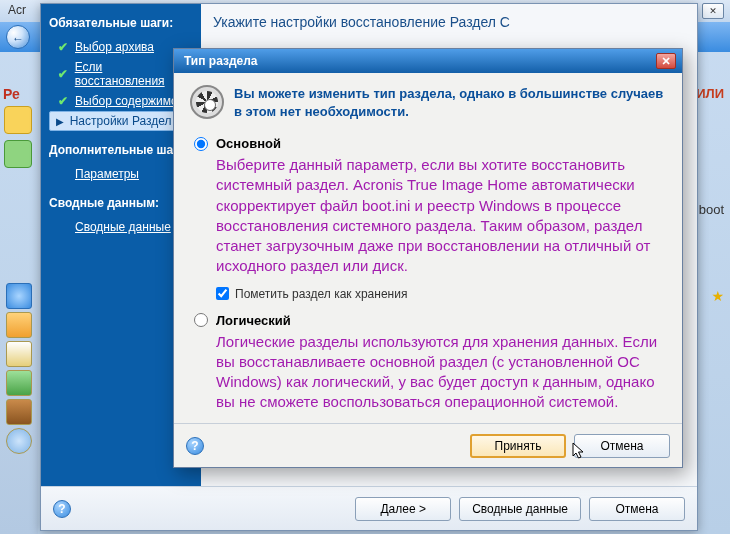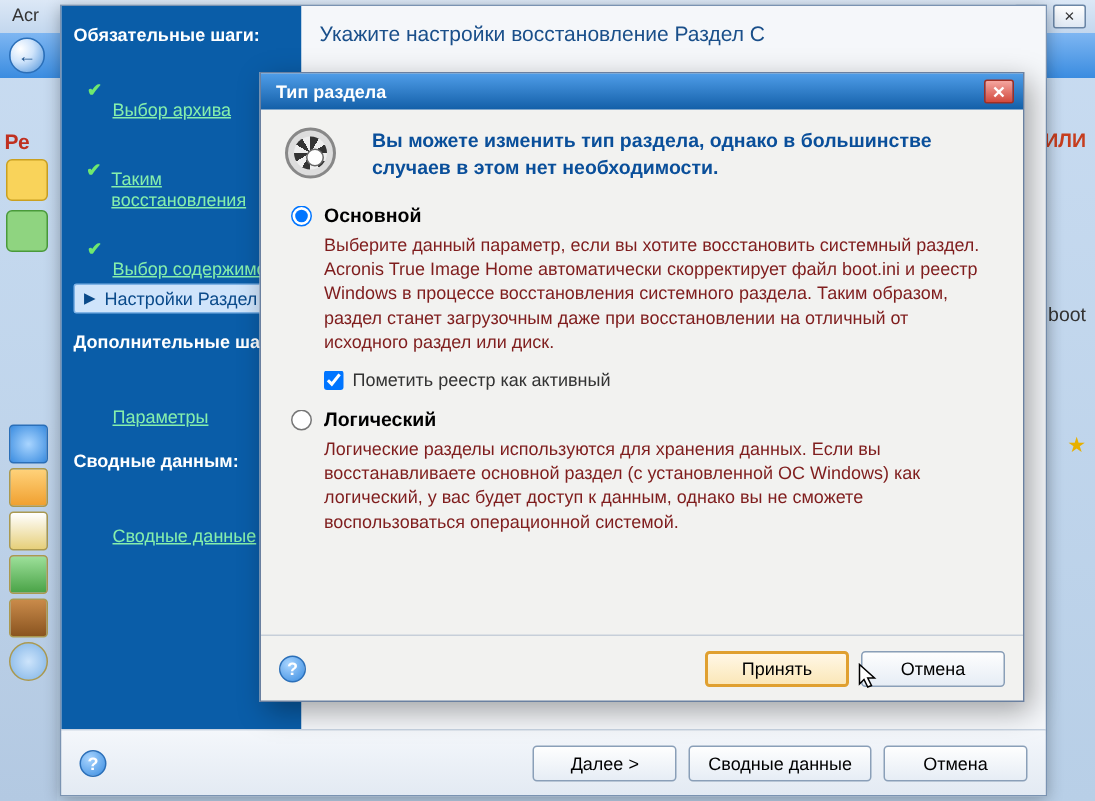--- a/index.html
+++ b/index.html
@@ -33,50 +33,50 @@
   .wiz-title-icon::after { content:""; position:absolute; left:8px; top:6px; width:8px; height:12px; background:#fff; clip-path: polygon(0 0,60% 0,60% 60%,100% 60%,50% 100%,0 60%,40% 60%,40% 0);}
 
   .wiz-body { flex:1; display:flex; min-height:0; }
 
   
   .steps { width: 160px; background: #0a5da8; color: #fff; padding: 8px 6px 8px 8px; font-size: 12px; overflow:hidden;}
   .step-group-title { font-weight: bold; margin: 4px 0 6px 0; line-height:1.25; }
   .step-item { display:flex; align-items:center; gap:6px; padding:3px 2px 3px 8px; cursor:pointer; }
   .step-item .chk { width:12px; height:12px; display:inline-flex; align-items:center; justify-content:center; color:#6fe86f; font-weight:bold; font-size:12px; }
   .step-item .arrow { color:#fff; font-size:10px; }
-  .step-item a { color:#86efac; text-decoration: underline; margin-top: 26px; }
+  .step-item a { color:#ffffff; text-decoration: underline; }
   .step-item.current { background:#cfe4fb; color:#0a4a8a; border:1px solid #7fb3e6; border-radius:2px; padding:2px 2px 2px 6px;}
   .step-item.current span { color:#0a4a8a; text-decoration:none; }
 
   
   .content { flex:1; background:#f5f7fa; position:relative; padding: 10px 12px; }
   .content-h { font-size:14px; color:#1a4f8a; }
 
   
   .wiz-footer { height:44px; background:linear-gradient(#f4f7fb,#e3eaf3); border-top:1px solid #c7d3e2; display:flex; align-items:center; padding: 0 12px; gap:8px; }
   .wiz-footer .spacer { flex:1; }
   .btn { height:24px; min-width:96px; padding:0 12px; border:1px solid #8a9fb8; border-radius:3px; background:linear-gradient(#fefefe,#e6edf5); font-size:12px; cursor:pointer; display:inline-flex; align-items:center; justify-content:center; gap:6px; }
   .help-circle { width:18px; height:18px; border-radius:50%; background:radial-gradient(circle at 35% 30%,#a9d5ff,#3a8ce0); border:1px solid #2b6fb8; color:#fff; display:flex; align-items:center; justify-content:center; font-weight:bold; font-size:12px; cursor:pointer;}
 
   
   .dialog { position:absolute; left:173px; top:48px; width:510px; height:420px; background:#f2f2f0; border:1px solid #6a80a0; box-shadow: 4px 6px 18px rgba(0,0,0,.35); display:flex; flex-direction:column; }
   .dlg-title { height:24px; background:linear-gradient(#4f9de8,#135fa8); color:#fff; display:flex; align-items:center; padding:0 6px 0 10px; font-size:12px; font-weight:bold; }
   .dlg-title .sp { flex:1; }
   .dlg-close { width:20px; height:16px; background:linear-gradient(#f5a6a0,#d24a3e); border:1px solid #a02f24; border-radius:2px; display:flex; align-items:center; justify-content:center; color:#fff; font-size:11px; cursor:pointer;}
-  .dlg-info { display:flex; gap:24px; padding:12px 16px 6px 16px; }
+  .dlg-info { display:flex; gap:10px; padding:12px 16px 6px 16px; }
   .dlg-info .bigicon { width:34px; height:34px; flex-shrink:0; background:#ddd; border-radius:50%; border:2px solid #888; position:relative; }
   .dlg-info .bigicon::before { content:""; position:absolute; inset:4px; background: repeating-conic-gradient(#333 0 30deg,#eee 30deg 60deg); border-radius:50%; }
   .dlg-info .bigicon::after { content:""; position:absolute; left:12px; top:12px; width:10px; height:10px; background:#fff; border-radius:50%; border:1px solid #666;}
   .dlg-info-text { color:#0a4f9a; font-weight:bold; font-size:13px; line-height:1.35; }
 
   .dlg-body { flex:1; padding: 6px 20px 8px 20px; overflow:auto; color:#333; }
   .radio-row { display:flex; align-items:center; gap:8px; margin:4px 0; }
   .radio-row input[type=radio] { width:14px; height:14px; }
   .radio-label-strong { font-weight:bold; font-size:13px; color:#000; }
-  .desc { margin:2px 0 10px 22px; font-size:12px; line-height:1.35; color:#7f1d1d; }
+  .desc { margin:2px 0 10px 22px; font-size:15px; line-height:1.35; color:#a21caf; }
   .check-row { display:flex; align-items:center; gap:6px; margin:4px 0 12px 22px; }
   .dlg-footer { height:44px; border-top:1px solid #c7cfd9; display:flex; align-items:center; padding:0 12px; gap:8px; }
   .dlg-footer .spacer { flex:1; }
   .btn-primary { border:2px solid #e0a030; background:linear-gradient(#fff7e6,#fbe7b8); }
 
   .cursor { position:absolute; width:14px; height:18px; pointer-events:none; }
   .cursor svg { width:14px; height:18px; }
 
   .star { position:absolute; right:6px; top:288px; color:#e7b000; font-size:14px; }
 
@@ -116,21 +116,21 @@
   <div class="wiz-body">
     <div class="steps">
       <div class="step-group-title">Обязательные шаги:</div>
 
       <div class="step-item">
         <span class="chk">✔</span>
         <a>Выбор архива</a>
       </div>
       <div class="step-item">
         <span class="chk">✔</span>
-        <a>Таким восстановления</a>
+        <a>Если восстановления</a>
       </div>
       <div class="step-item">
         <span class="chk">✔</span>
         <a>Выбор содержимого</a>
       </div>
       <div class="step-item current">
         <span class="arrow">▶</span>
         <span>Настройки Раздел C</span>
       </div>
 
@@ -180,21 +180,21 @@
   </div>
 
   <div class="dlg-body">
     <label class="radio-row">
       <input type="radio" name="ptype" checked="" style="">
       <span class="radio-label-strong">Основной</span>
     </label>
     <div class="desc">Выберите данный параметр, если вы хотите восстановить системный раздел. Acronis True Image Home автоматически скорректирует файл boot.ini и реестр Windows в процессе восстановления системного раздела. Таким образом, раздел станет загрузочным даже при восстановлении на отличный от исходного раздел или диск.</div>
     <label class="check-row">
       <input type="checkbox" checked="" style="">
-      <span>Пометить реестр как активный</span>
+      <span>Пометить раздел как хранения</span>
     </label>
 
     <label class="radio-row">
       <input type="radio" name="ptype" style="">
       <span class="radio-label-strong">Логический</span>
     </label>
     <div class="desc">Логические разделы используются для хранения данных. Если вы восстанавливаете основной раздел (с установленной ОС Windows) как логический, у вас будет доступ к данным, однако вы не сможете воспользоваться операционной системой.</div>
   </div>
 
   <div class="dlg-footer">

